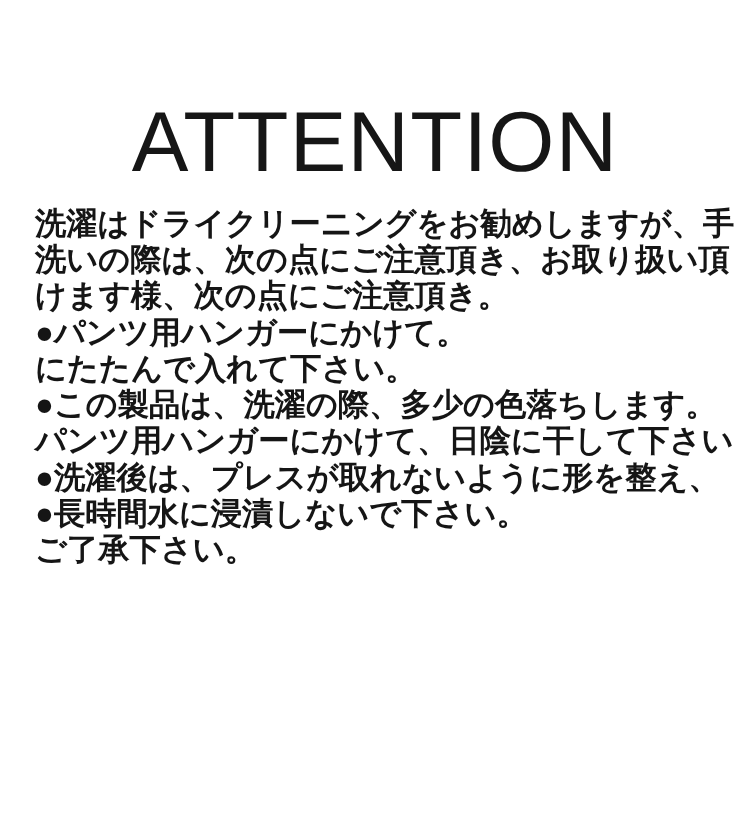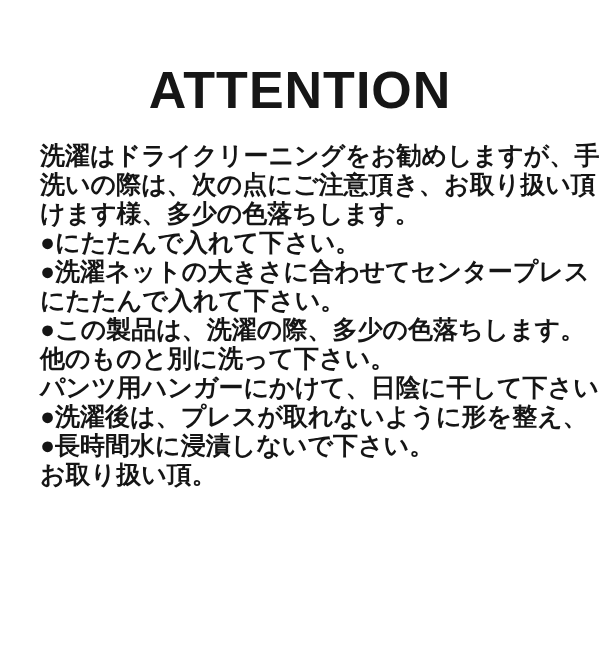--- a/index.html
+++ b/index.html
@@ -6,32 +6,32 @@
   .page {
     position: relative;
     width: 600px;
     height: 650px;
     background: #ffffff;
     overflow: hidden;
     font-family: "Liberation Sans", "DejaVu Sans", sans-serif;
   }
   .title {
     margin: 0;
-    padding-top: 62px;
+    padding-top: 86px;
     text-align: center;
-    font-size: 52px;
+    font-size: 68px;
     line-height: 56px;
-    font-weight: 700;
+    font-weight: 400;
     letter-spacing: 1px;
     color: #161616;
     font-family: "Liberation Sans", "DejaVu Sans", sans-serif;
   }
   .body-text {
     margin-top: 23px;
-    padding-left: 40px;
+    padding-left: 28px;
     padding-right: 16px;
     color: #151515;
     font-size: 25px;
     line-height: 29px;
     font-weight: 700;
     letter-spacing: 0;
     white-space: nowrap;
   }
   .line {
     height: 29px;
@@ -39,24 +39,22 @@
 </style>
 </head>
 <body>
 
 <div class="page">
   <h1 class="title">ATTENTION</h1>
 
   <div class="body-text">
     <div class="line">洗濯はドライクリーニングをお勧めしますが、手</div>
     <div class="line">洗いの際は、次の点にご注意頂き、お取り扱い頂</div>
-    <div class="line">けます様、多少の色落ちします。</div>
-    <div class="line">●にたたんで入れて下さい。</div>
-    <div class="line">●洗濯ネットの大きさに合わせてセンタープレス</div>
+    <div class="line">けます様、次の点にご注意頂き。</div>
+    <div class="line">●パンツ用ハンガーにかけて。</div>
     <div class="line">にたたんで入れて下さい。</div>
     <div class="line">●この製品は、洗濯の際、多少の色落ちします。</div>
-    <div class="line">他のものと別に洗って下さい。</div>
     <div class="line">パンツ用ハンガーにかけて、日陰に干して下さい</div>
     <div class="line">●洗濯後は、プレスが取れないように形を整え、</div>
     <div class="line">●長時間水に浸漬しないで下さい。</div>
-    <div class="line">お取り扱い頂。</div>
+    <div class="line">ご了承下さい。</div>
   </div>
 </div>
 
 </body></html>

